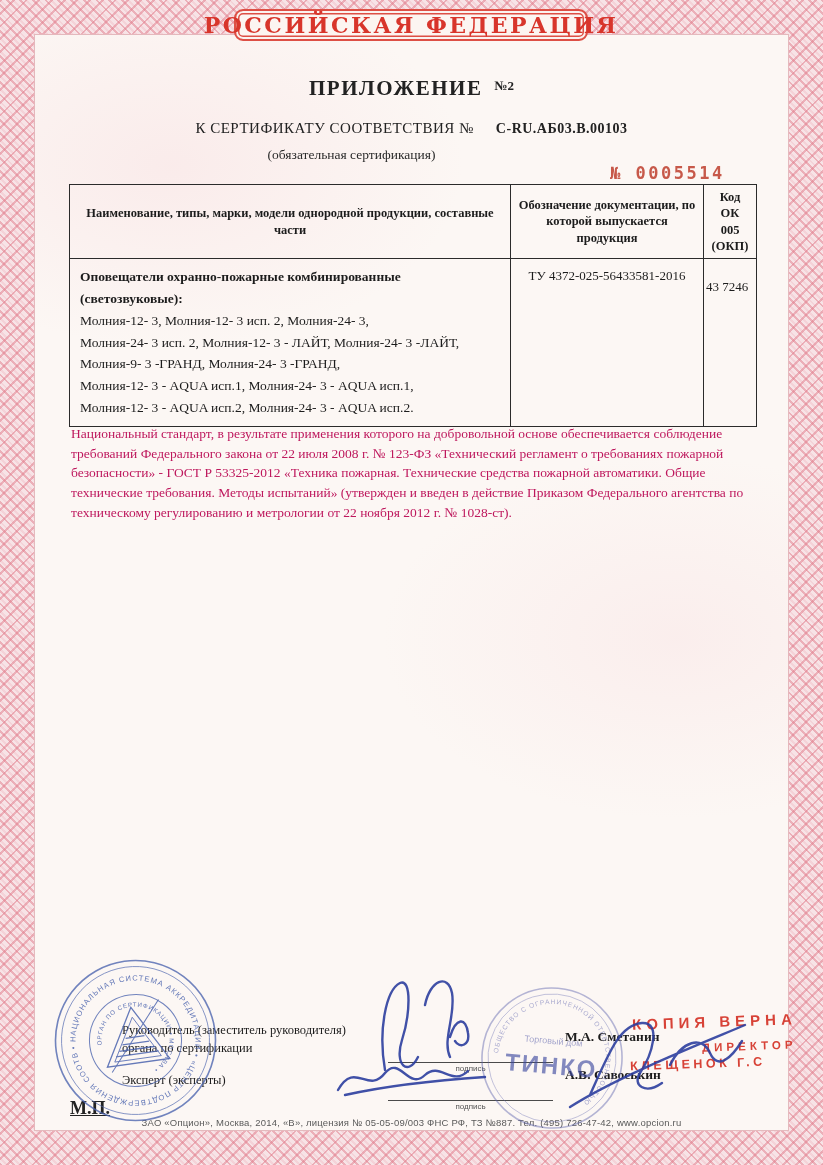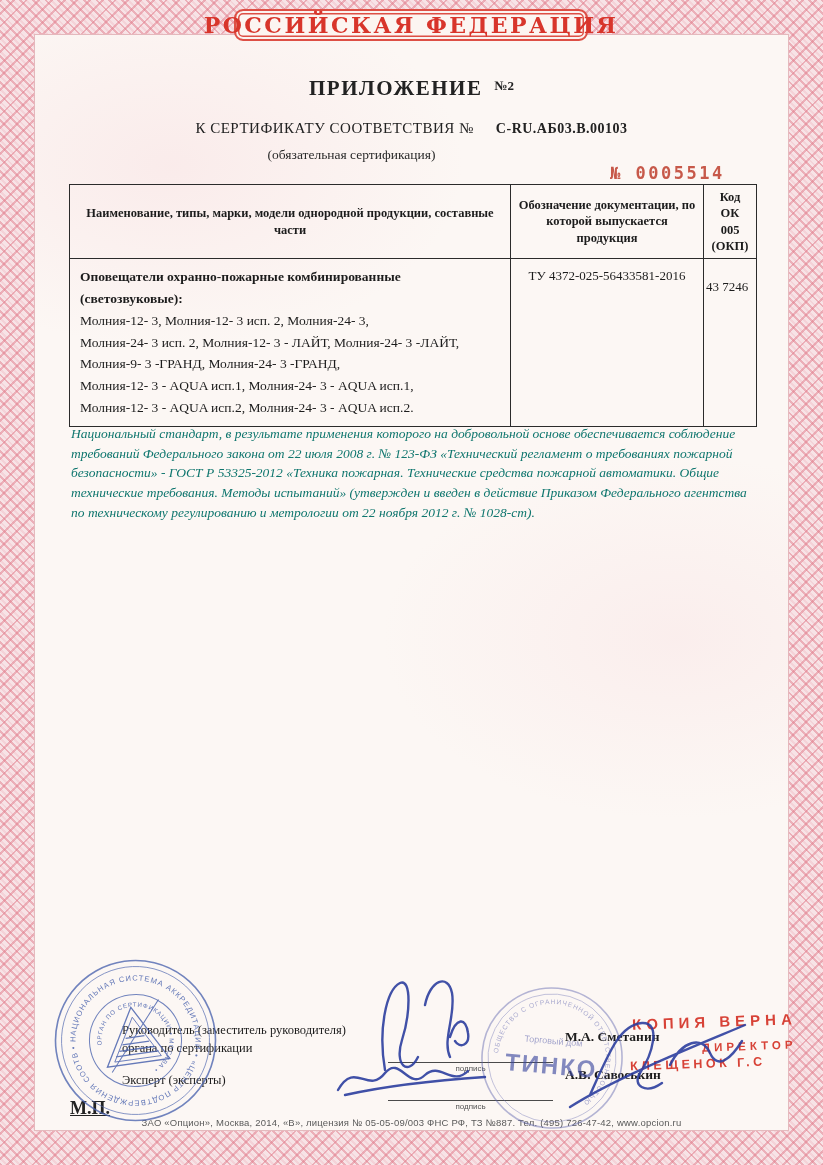--- a/index.html
+++ b/index.html
@@ -61,21 +61,21 @@
   th, td{ border:1px solid #2b2b2b; color:#1c1c1c; }
   th{ font-size:12.5px; font-weight:bold; line-height:1.3; padding:4px 6px; text-align:center; vertical-align:middle; }
   td{ vertical-align:top; }
   td.c1{ padding:7px 10px; font-size:13.5px; line-height:1.62; height:146px; }
   td.c2{ text-align:center; padding-top:9px; font-size:13px; }
   td.c3{ text-align:left; padding:20px 2px 0 2px; font-size:13px; }
   .bold{ font-weight:bold; }
 
   .paragraph{
     left:71px; top:424px; width:688px; font-size:13.5px; line-height:1.46;
-    color:#0f766e; text-align:left;font-style:italic;
+    color:#be185d; text-align:left;
   }
 
   
   .mp-label{ left:70px; top:1098px; font-size:18px; font-weight:bold; color:#222;text-decoration:underline; }
   .head-label{ left:122px; top:1021px; font-size:12.5px; line-height:1.45; color:#1d1d1d; }
   .expert-label{ left:122px; top:1073px; font-size:12.5px; color:#1d1d1d; }
   .sig-line{ border-top:1px solid #4a4a4a; width:165px; height:1px; }
   .sig-line-1{ left:388px; top:1062px; }
   .sig-line-2{ left:388px; top:1100px; }
   .sig-caption{ font-size:8px; color:#555; width:165px; text-align:center; font-family:"Liberation Sans", sans-serif; }

